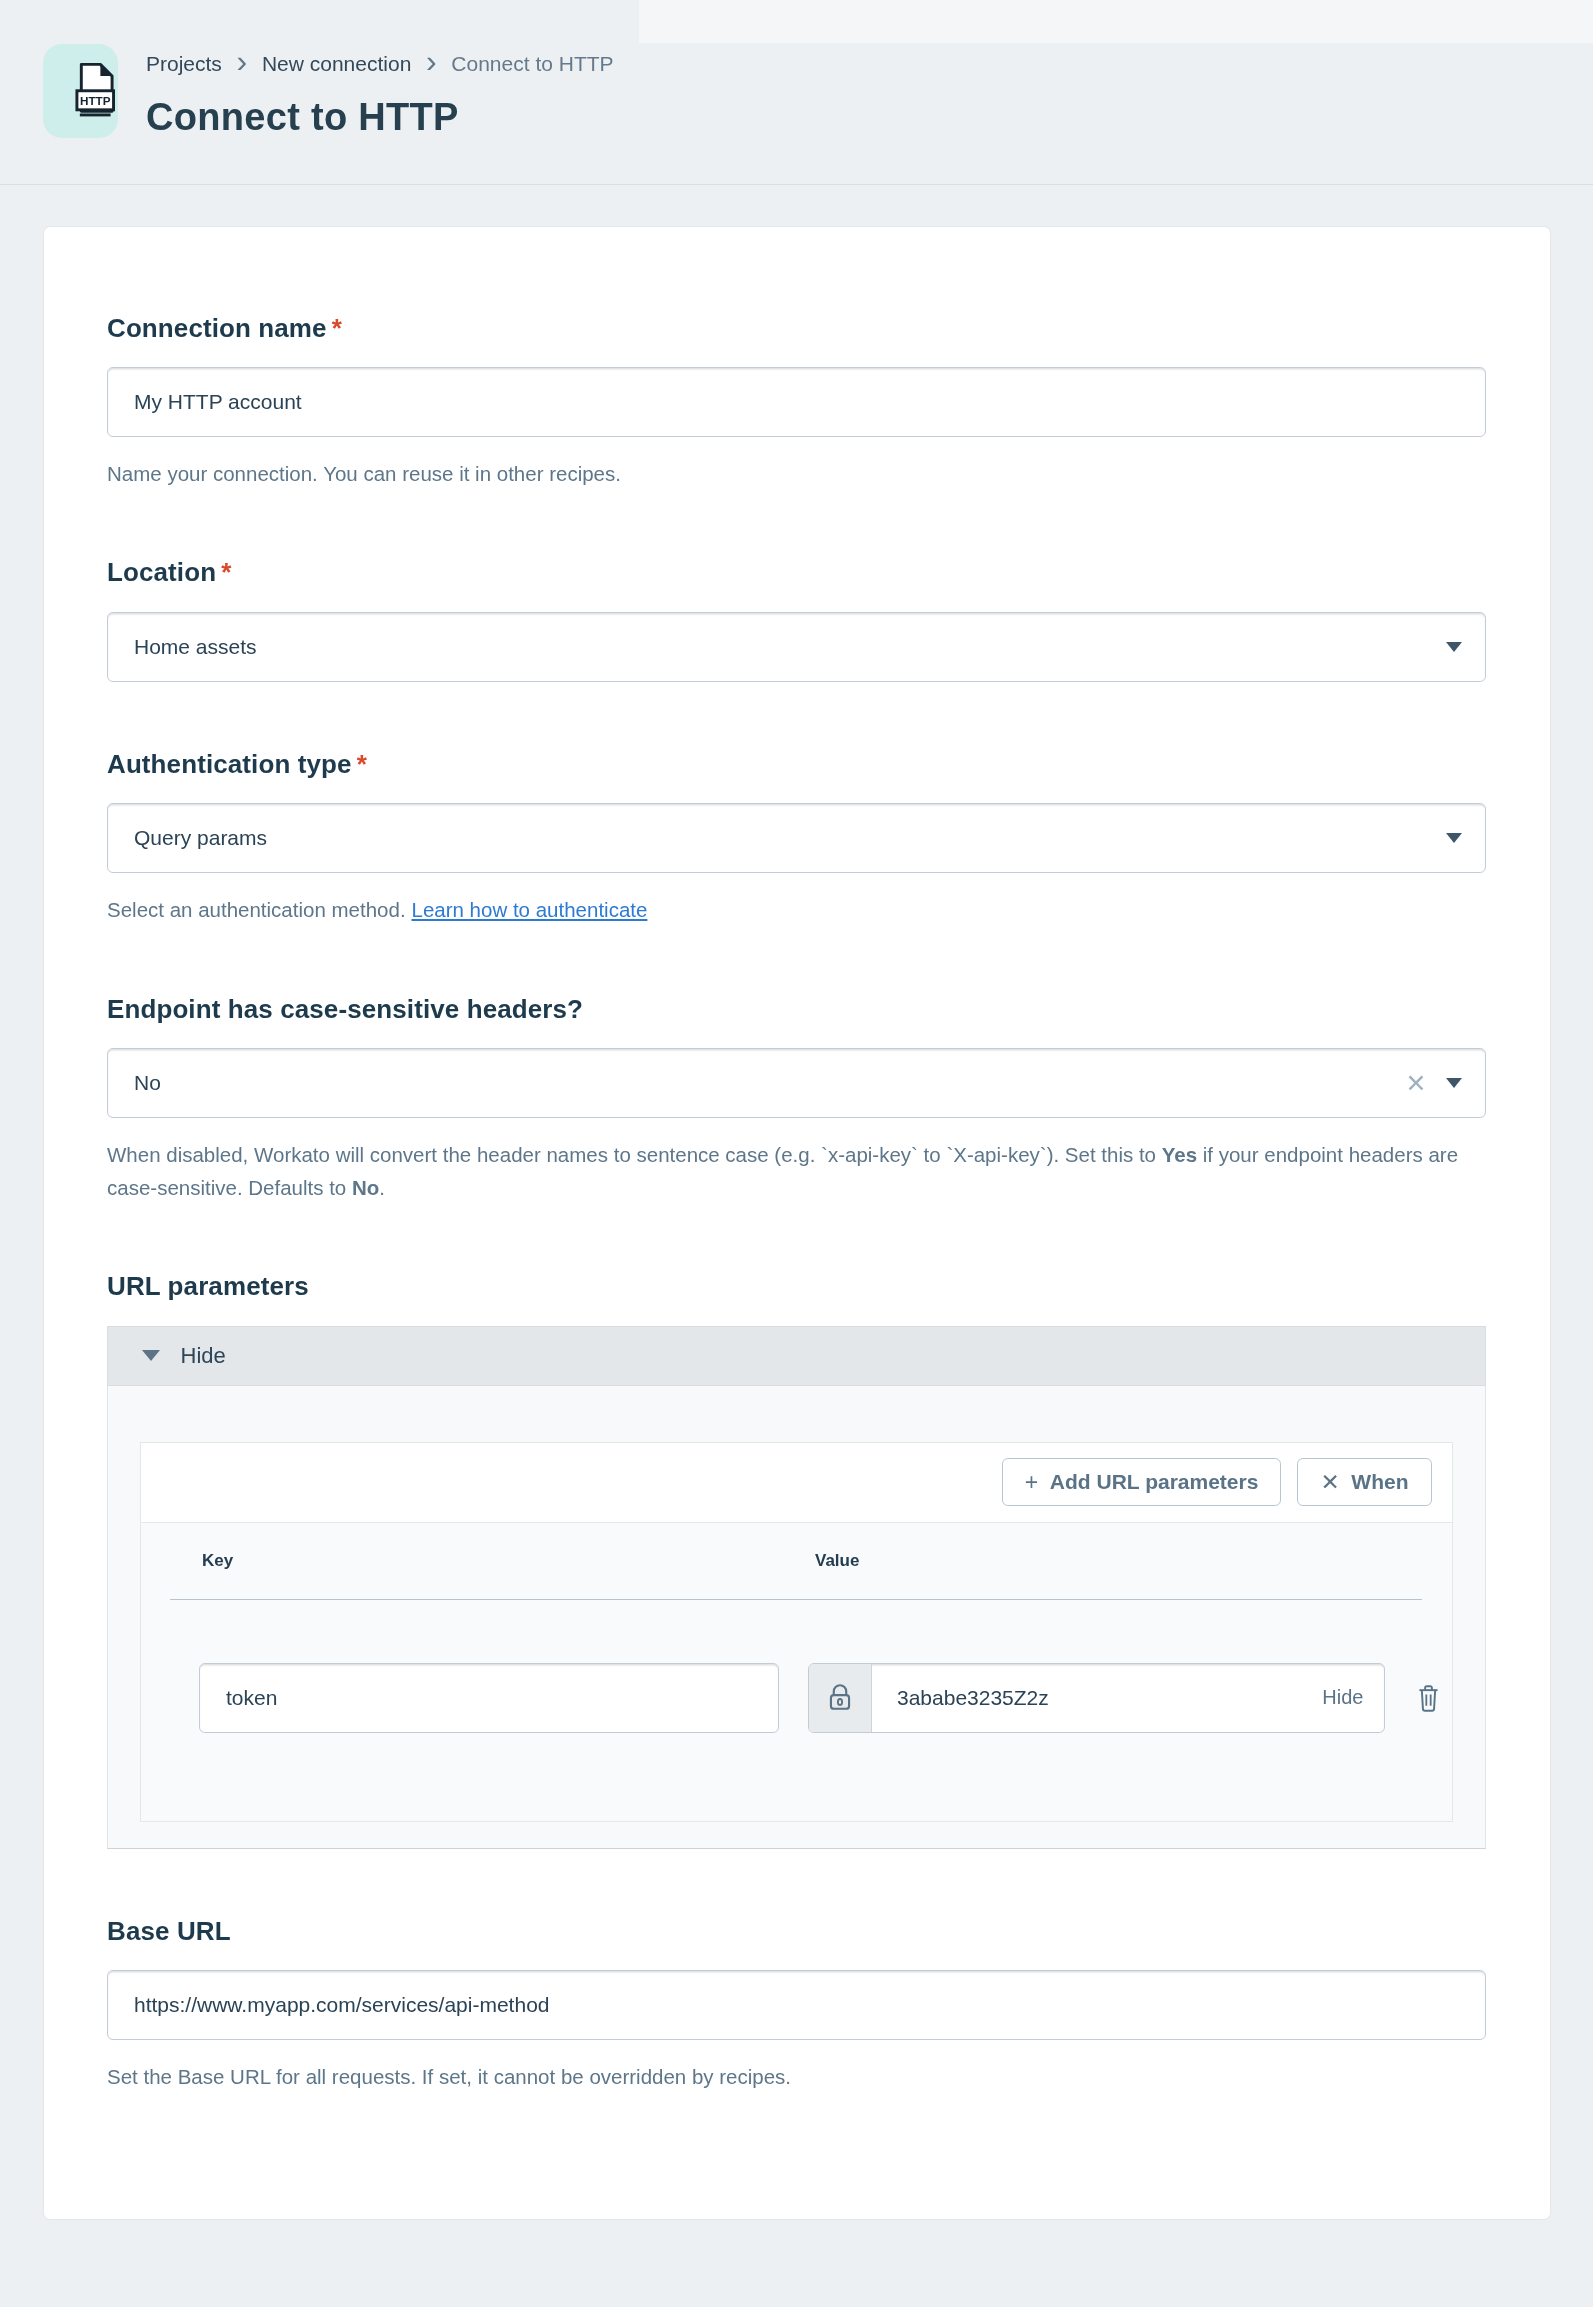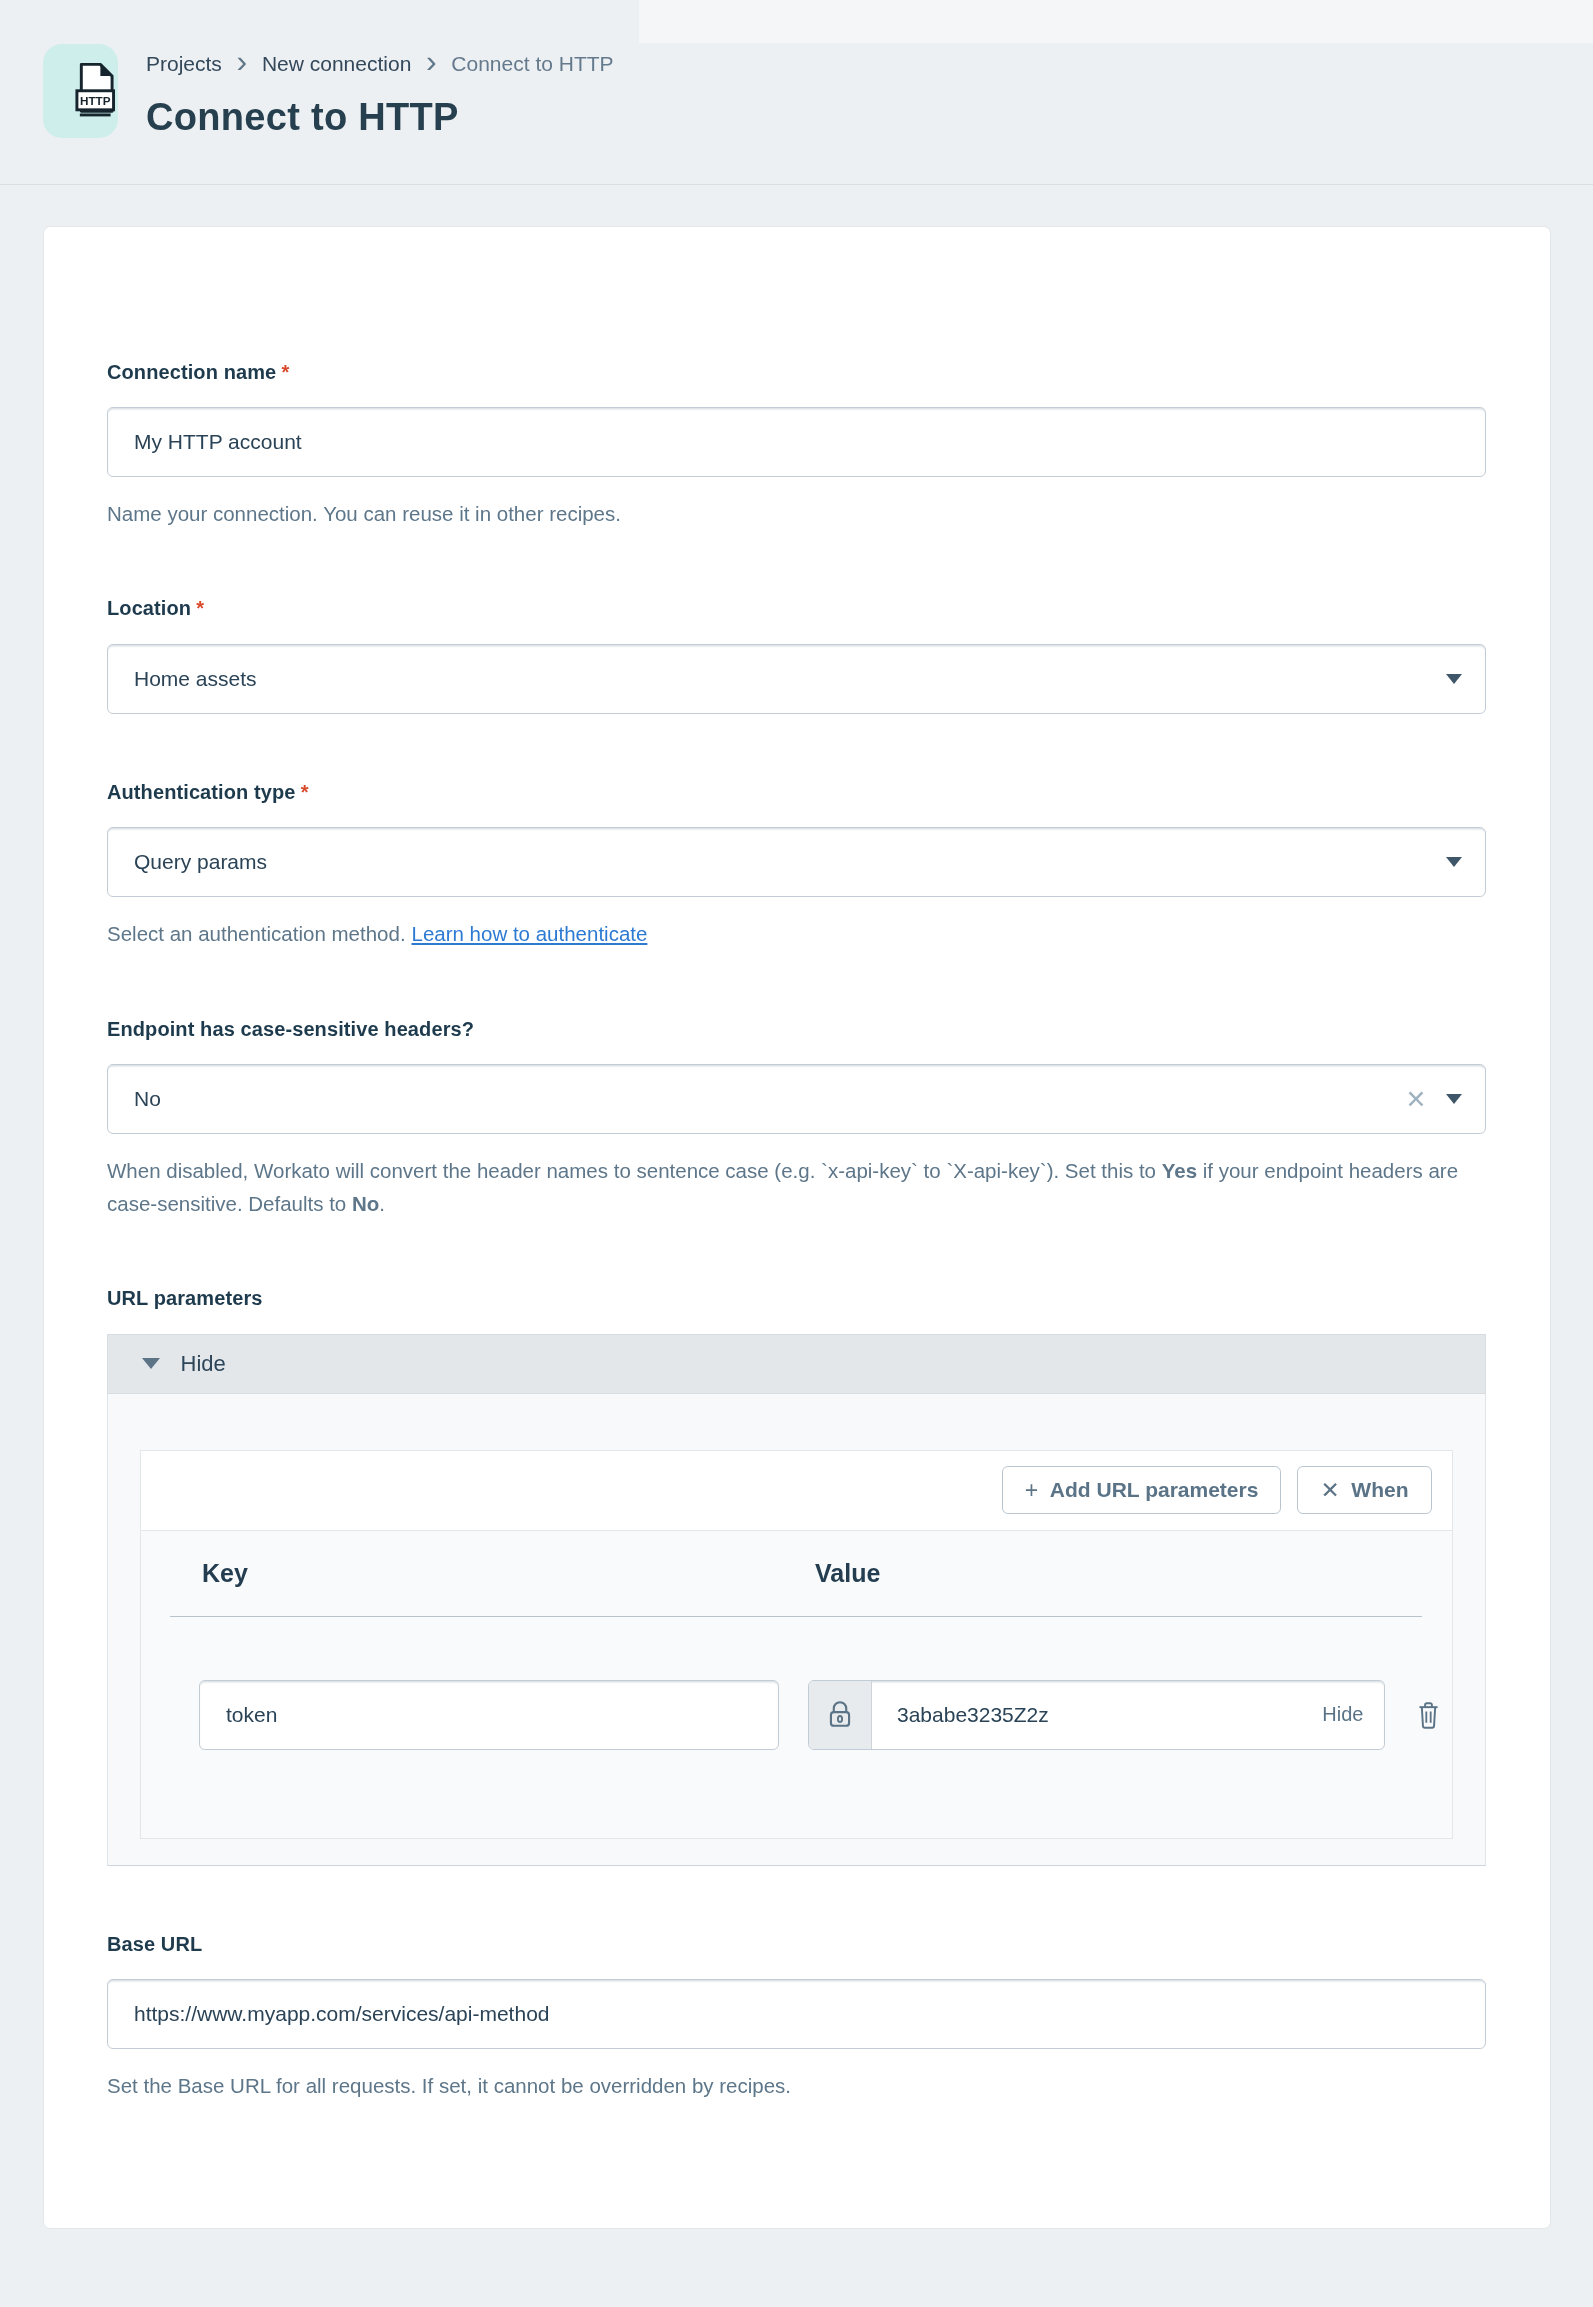--- a/index.html
+++ b/index.html
@@ -32,21 +32,21 @@
   
   .card {
     margin: 41px 43px 64px 43px;
     background: #ffffff;
     border: 0.7px solid #e2e7ea;
     border-radius: 7.3px;
     padding: 86px 64px 59px 63px;
     box-sizing: border-box;
   }
   .field { margin-bottom: 67px; }
-  .label { font-size: 20px; font-weight: 700; color: #1e3a4d; margin-bottom: 23.5px; letter-spacing: 0.1px; margin-top: 48px; }
+  .label { font-size: 26px; font-weight: 700; color: #1e3a4d; margin-bottom: 23.5px; letter-spacing: 0.1px; }
   .req { color: #d9492b; margin-left: 5.1px; font-weight: 700; }
 
   .text-input, .select {
     box-sizing: border-box; width: 100%; height: 70px;
     background: #fff; border: 0.7px solid #c2ccd6; border-radius: 5.9px;
     font-size: 21px; color: #2a4356;
     box-shadow: inset 0 2.2px 1.5px -0.7px rgba(44,67,86,0.16);
   }
   .text-input { padding: 0 26px; font-family: inherit; }
   .select { display: flex; align-items: center; padding: 0 23.5px 0 26px; cursor: pointer; }
@@ -83,21 +83,21 @@
   .btn-outline {
     display: inline-flex; align-items: center; gap: 11.7px; height: 48px; padding: 0 22px;
     background: #fff; border: 1.5px solid #b9c6d0; border-radius: 5.9px;
     font-family: "Liberation Sans", sans-serif; font-weight: 700; font-size: 21px;
     color: #5a7386; cursor: pointer; box-sizing: border-box;
   }
   .btn-outline .glyph { font-weight: 400; font-size: 23px; line-height: 1; }
   .params-table { background: #f8fafb; border-top: 0.7px solid #e3e8ec; padding: 22px 26px 88px 29px; }
   .cols {
     display: flex; padding: 5.9px 0 28px 32px;
-    font-size: 25px; font-weight: 700; color: #243d50;
+    font-size: 17px; font-weight: 700; color: #243d50;
     border-bottom: 1.5px solid #b9c3cb; margin-right: 4.4px;
   }
   .col-key { width: 613px; }
   .col-value { flex: 1; }
   .param-row { display: flex; align-items: center; margin-top: 63px; gap: 29px; padding-left: 29px; }
   .key-input { width: 580px; flex: none; }
   .value-input {
     position: relative; display: flex; align-items: center; width: 577px; flex: none; height: 70px;
     background: #fff; border: 0.7px solid #c2ccd6; border-radius: 5.9px; overflow: hidden;
     box-sizing: border-box; box-shadow: inset 0 2.2px 1.5px -0.7px rgba(44,67,86,0.16); cursor: text;

